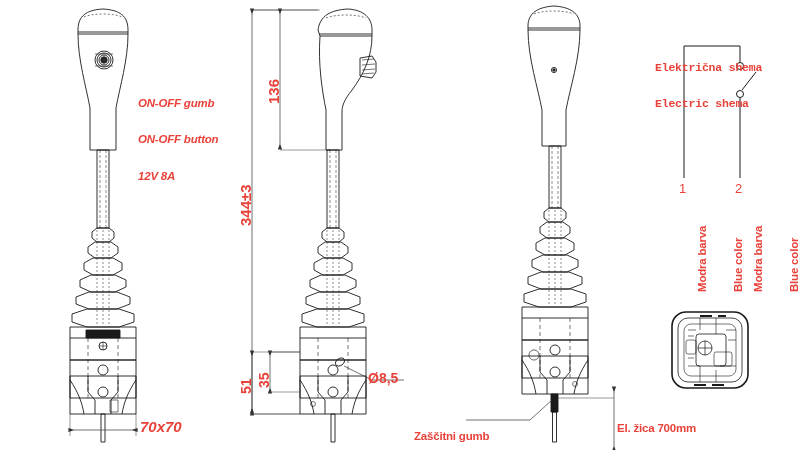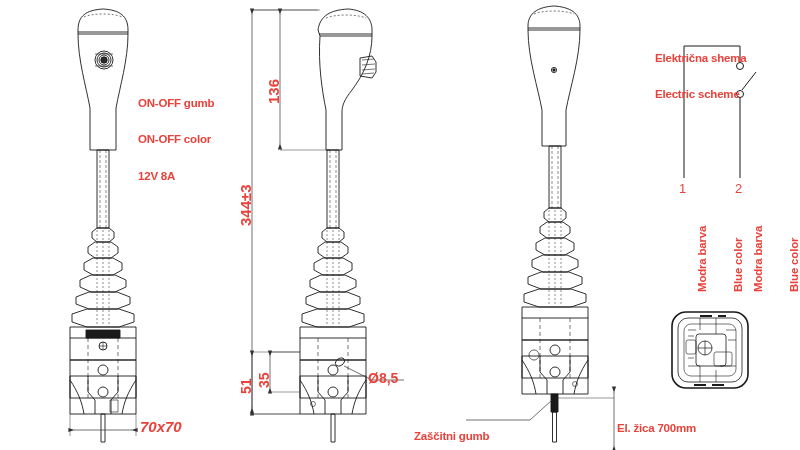--- a/index.html
+++ b/index.html
@@ -276,39 +276,39 @@
     <path d="M700,318 L700,330 M716,318 L716,334 M700,366 L700,382 M716,370 L716,382" stroke-width="0.6"></path>
     <rect x="714" y="352" width="18" height="14" rx="2" stroke-width="0.6"></rect>
     <rect x="686" y="340" width="10" height="14" rx="2" stroke-width="0.6"></rect>
     <path d="M700,316 L712,316 M718,316 L726,316" stroke-width="2.2"></path>
     <path d="M694,385 L706,385 M712,385 L724,385" stroke-width="2.2"></path>
   </g>
 
   </g>
 </svg>
 
-<div class="lbl" style="left:138px;top:73px;font-size:11.5px;">
+<div class="lbl" style="left:138px;top:73px;font-size:11.5px;font-style:italic;">
   <div>ON-OFF gumb</div>
-  <div>ON-OFF color</div>
+  <div>ON-OFF button</div>
   <div>12V 8A</div>
 </div>
 
 <div class="lbl" style="left:414px;top:406px;font-size:11.5px;">
   <div>Zaščitni gumb</div>
   
 </div>
 
 <div class="lbl" style="left:617px;top:398px;font-size:11.5px;">
   <div>El. žica 700mm</div>
   
 </div>
 
-<div class="lbl" style="left:655px;top:28px;font-size:11.5px;">
+<div class="lbl" style="left:655px;top:38px;font-size:11.5px;font-family:Liberation Mono, monospace;">
   <div>Električna shema</div>
-  <div>Electric scheme</div>
+  <div>Electric shema</div>
 </div>
 
 <div class="lbl" style="left:679px;top:182px;font-size:13px;font-weight:normal;">1</div>
 <div class="lbl" style="left:735px;top:182px;font-size:13px;font-weight:normal;">2</div>
 
 <div class="lbl vert" style="left:672px;top:292px;font-size:11.5px;">
   <div>Modra barva</div>
   <div>Blue color</div>
 </div>
 <div class="lbl vert" style="left:728px;top:292px;font-size:11.5px;">

